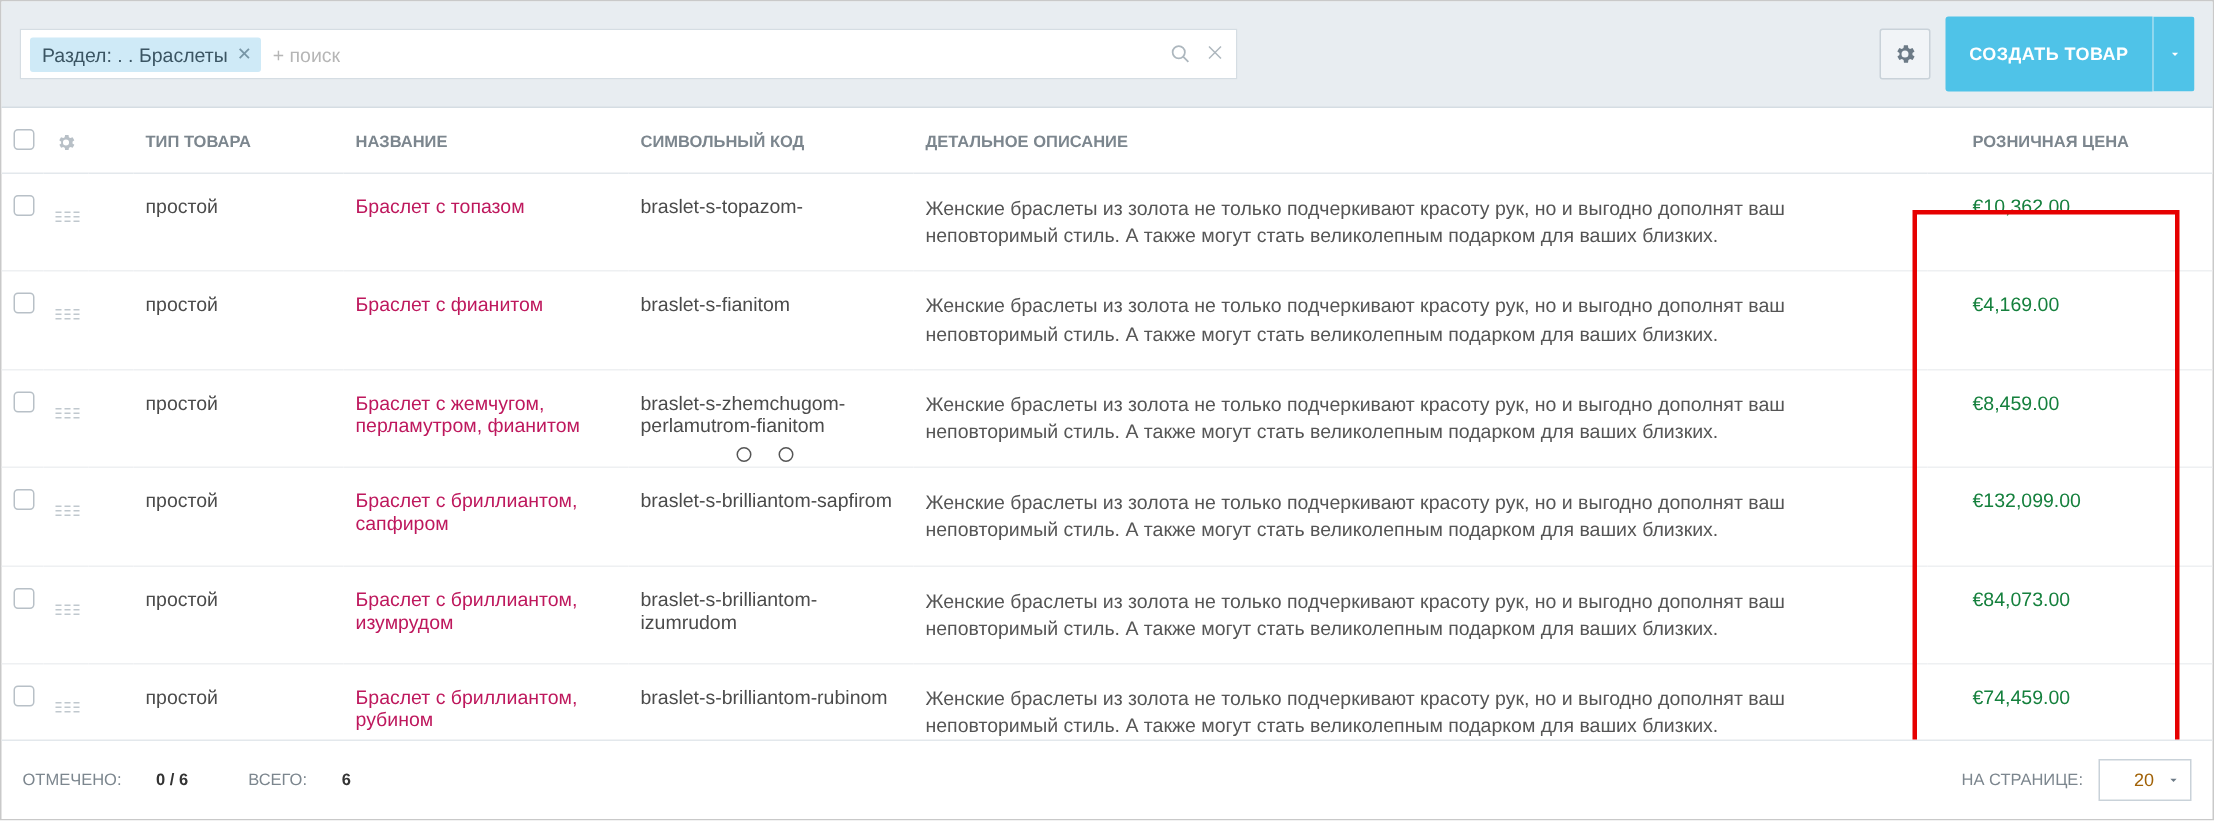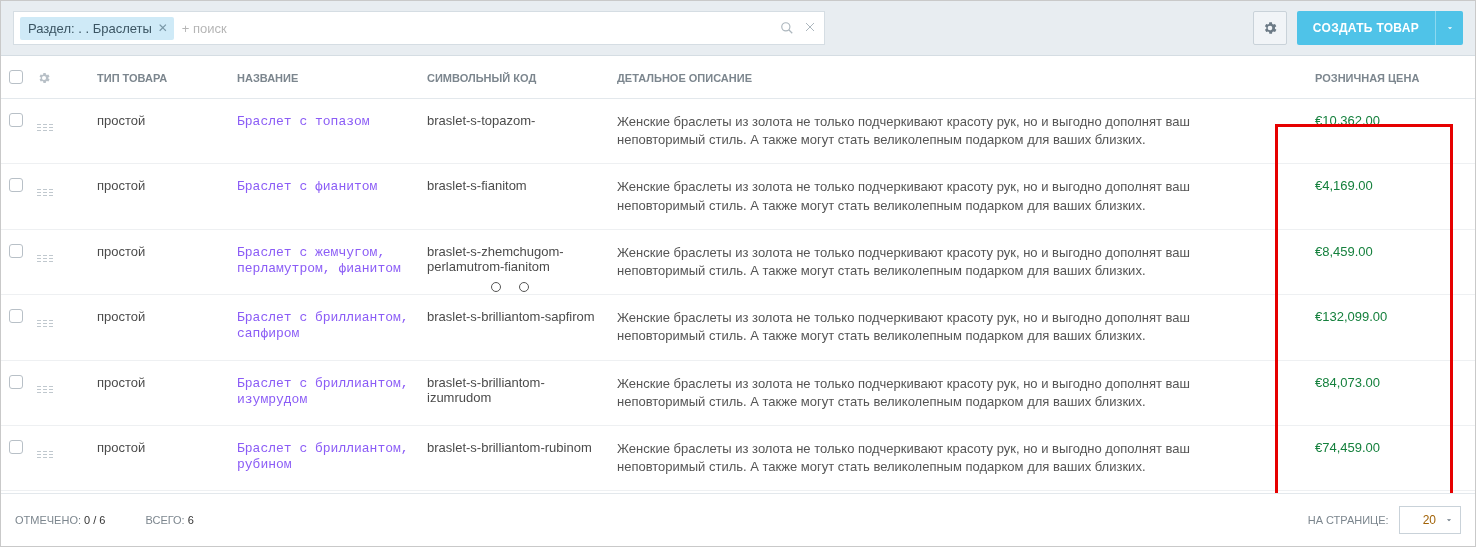--- a/index.html
+++ b/index.html
@@ -66,21 +66,21 @@
     background: #f1f4f7;
     border: 1px solid #c9d2d9;
     width: 34px; height: 34px;
     display: flex; align-items: center; justify-content: center;
     color: #6c7a86;
     cursor: pointer;
     border-radius: 2px;
   }
   .create-btn {
     display: flex;
-    height: 34px;
+    height: 50px;
   }
   .create-btn-main {
     background: #4fc3e8;
     color: #fff;
     font-weight: 600;
     font-size: 12px;
     letter-spacing: .3px;
     border: none;
     padding: 0 16px;
     border-radius: 2px 0 0 2px;
@@ -109,21 +109,21 @@
     background: #fff;
     margin-left: 44px;
   }
   tbody td {
     padding: 14px 8px;
     border-bottom: 1px solid #eef0f2;
     vertical-align: top;
     font-size: 13px;
     color: #4b4b4b;
   }
-  td.name a { color: #8b5cf6; text-decoration: none; font-family: Liberation Mono, monospace; }
+  td.name a { color: #be185d; text-decoration: none; }
   td.desc { color: #555; line-height: 1.4; }
   td.price { color: #15803d; }
   .checkbox {
     width: 14px; height: 14px;
     border: 1px solid #b8c0c7;
     border-radius: 3px;
     display: inline-block;
     background: #fff;
     cursor: pointer;
   }
@@ -140,21 +140,21 @@
   
   .footer {
     border-top: 1px solid #e3e8ec;
     padding: 12px 14px;
     display: flex;
     align-items: center;
     font-size: 11px;
     color: #7c868e;
     gap: 40px;
   }
-  .footer .bold { color: #333; font-weight: 400; }
+  .footer .bold { color: #333; font-weight: 700; margin-left: 20px; }
   .footer-spacer { flex: 1; }
   .per-page-select {
     border: 1px solid #c9d2d9;
     padding: 6px 24px 6px 23px;
     background: #fff;
     font-size: 12px;
     color: #a16207;
     position: relative;
     cursor: pointer;
   }

